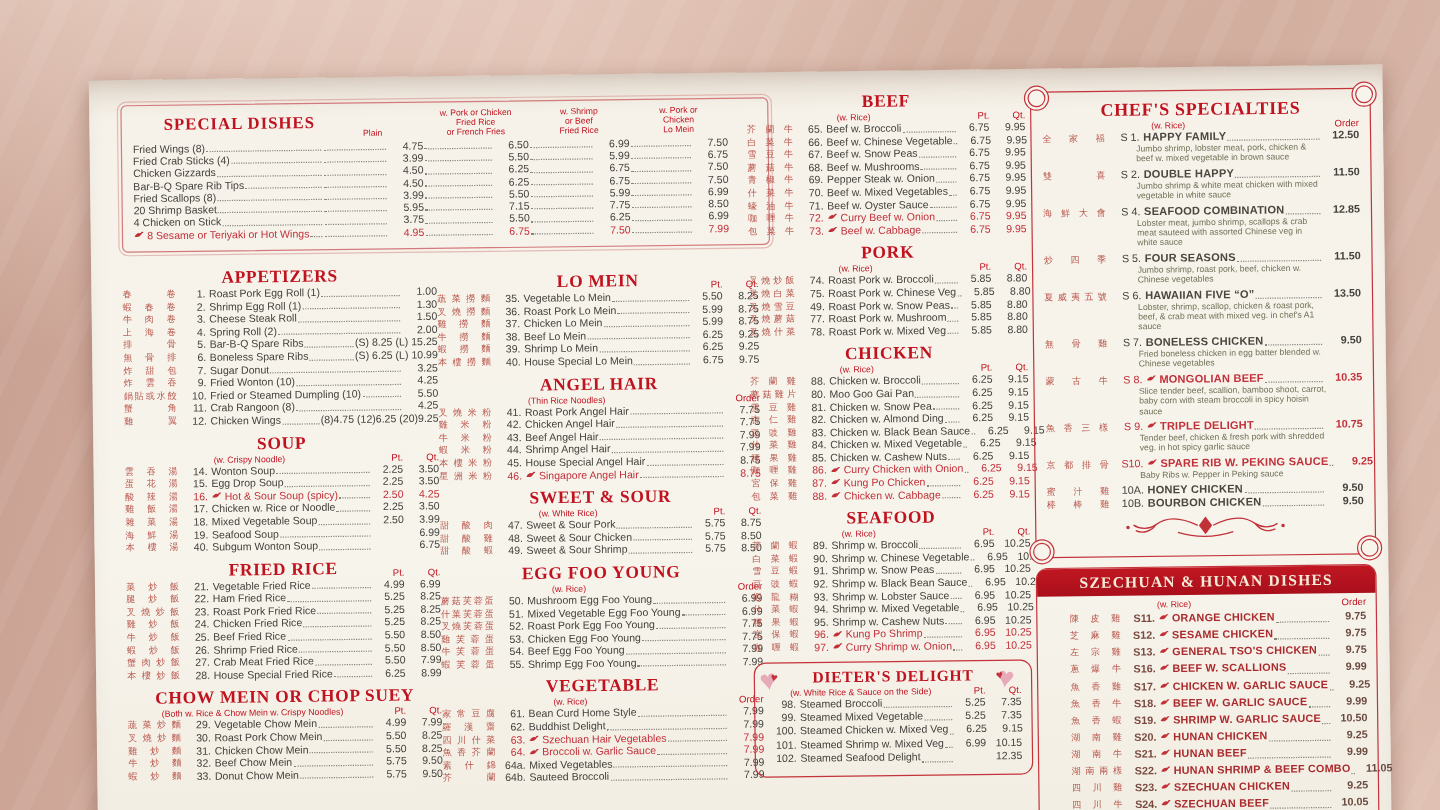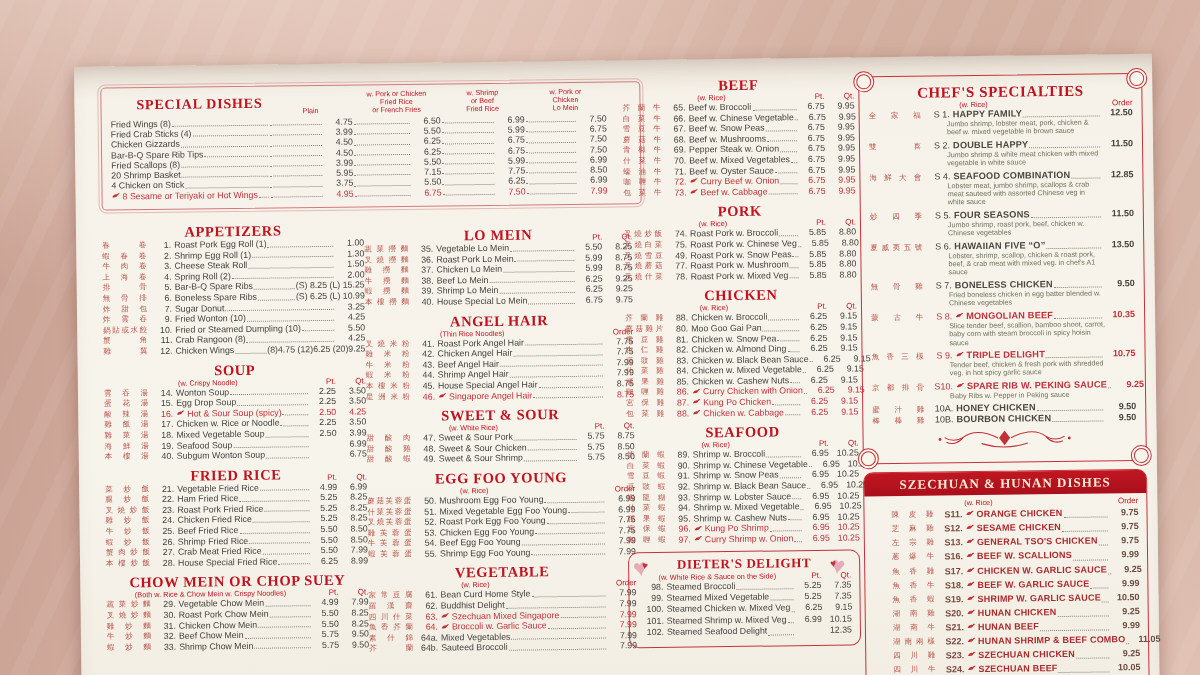--- a/index.html
+++ b/index.html
@@ -606,21 +606,21 @@
             <span class="nm">Beef Chow Mein</span>
             <span class="dots"></span>
             <span class="p">5.75</span>
             <span class="p">9.50</span>
           </div>
         </div>
         <div class="iw">
           <div class="row">
             <span class="zh">蝦炒麵</span>
             <span class="num">33.</span>
-            <span class="nm">Shrimp Chow Mein</span>
+            <span class="nm">Donut Chow Mein</span>
             <span class="dots"></span>
             <span class="p">5.75</span>
             <span class="p">9.50</span>
           </div>
         </div>
       </div>
     </div>
   <div id="col2" class="abs">
       <div class="sec ">
         <div class="sec-head haslab">
@@ -886,21 +886,21 @@
             <span class="p">7.99</span>
           </div>
         </div>
         <div class="iw">
           <div class="row redrow">
             <span class="zh">四川什菜</span>
             <span class="num">63.</span>
             <span class="spicy"><svg width="9" height="6" viewBox="0 0 10 7">
                 <path d="M.5 5.5Q2.5 1.2 6.2 2.2 7 .4 9.3 1 8.4 2.2 7.4 2.8 5.8 6.6 .5 5.5Z" fill="#c23038"></path>
               </svg></span>
-            <span class="nm">Szechuan Mixed Singapore</span>
+            <span class="nm">Szechuan Hair Vegetables</span>
             <span class="dots"></span>
             <span class="p">7.99</span>
           </div>
         </div>
         <div class="iw">
           <div class="row redrow">
             <span class="zh">魚香芥蘭</span>
             <span class="num">64.</span>
             <span class="spicy"><svg width="9" height="6" viewBox="0 0 10 7">
                 <path d="M.5 5.5Q2.5 1.2 6.2 2.2 7 .4 9.3 1 8.4 2.2 7.4 2.8 5.8 6.6 .5 5.5Z" fill="#c23038"></path>

